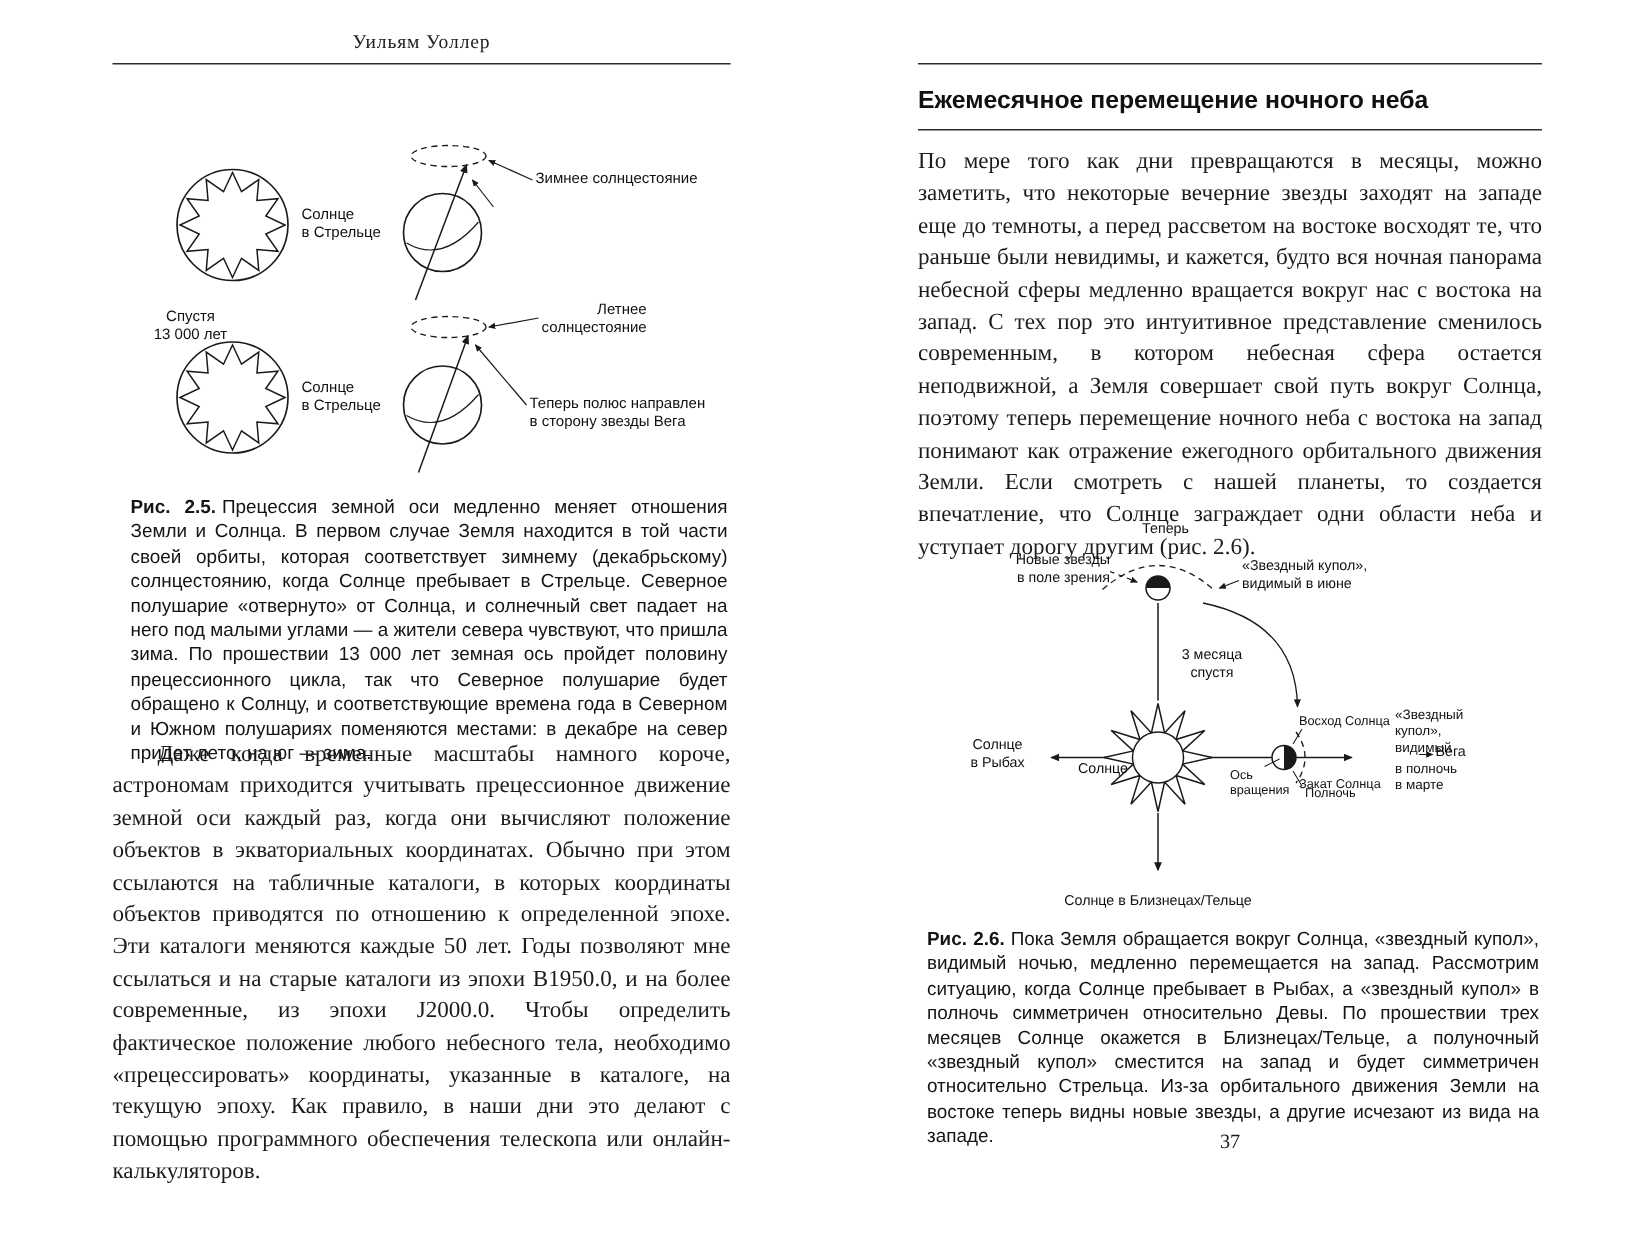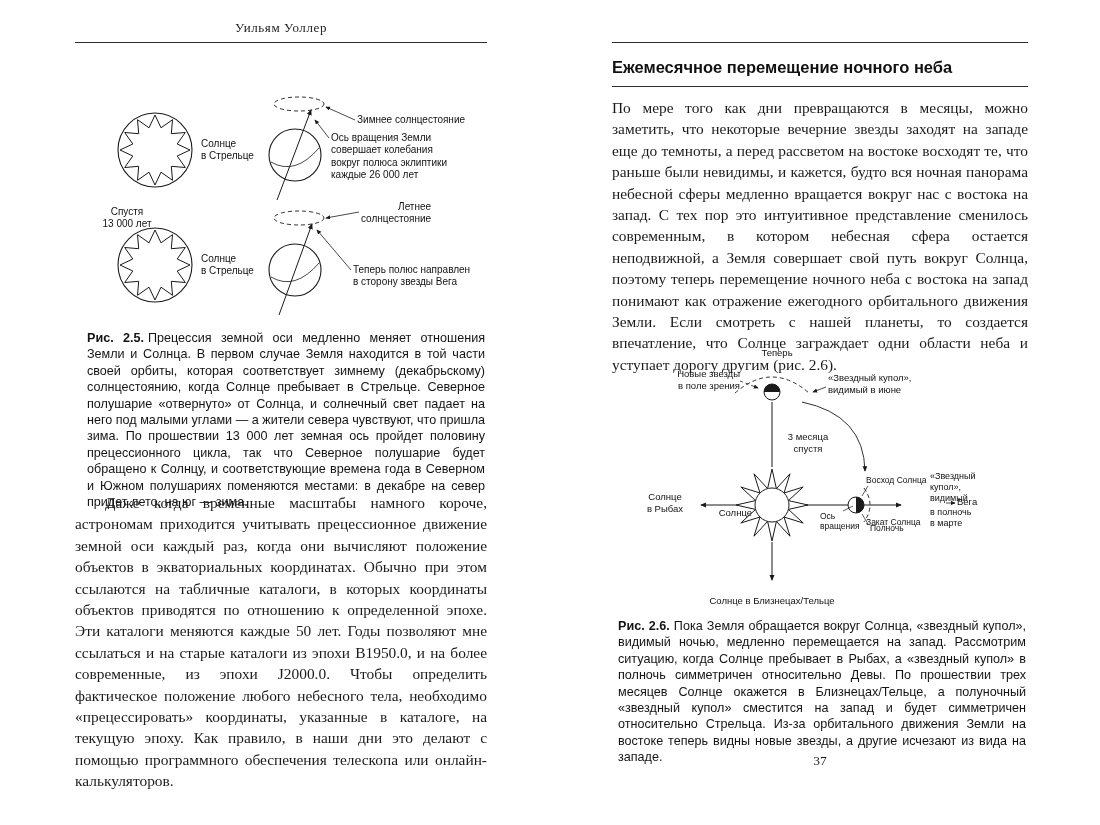--- a/index.html
+++ b/index.html
@@ -69,24 +69,20 @@
       <line x1="276" y1="182" x2="242" y2="142" stroke="#1a1a1a" stroke-width="0.8" marker-end="url(#arr)"></line>
     </svg>
 
     <div class="fig-label" style="left:126px;top:50px;">Солнце
 в Стрельце</div>
     <div class="fig-label ta-c" style="left:16px;top:118px;width:72px;">Спустя
 13 000 лет</div>
     <div class="fig-label" style="left:126px;top:165px;">Солнце
 в Стрельце</div>
     <div class="fig-label" style="left:282px;top:26px;">Зимнее солнцестояние</div>
-    <div class="fig-label" style="left:256px;top:44px;">Ось вращения Земли
-совершает колебания
-вокруг полюса эклиптики
-каждые 26 000 лет</div>
     <div class="fig-label" style="left:286px;top:113px;text-align:right;">Летнее
 солнцестояние</div>
     <div class="fig-label" style="left:278px;top:176px;">Теперь полюс направлен
 в сторону звезды Вега</div>
   </div>
 
   <div class="caption" id="caption-25">
     <b>Рис. 2.5.</b><span>Прецессия земной оси медленно меняет отношения Земли и Солнца. В первом случае Земля находится в той части своей орбиты, которая соответствует зимнему (декабрьскому) солнцестоянию, когда Солнце пребывает в Стрельце. Северное полушарие «отвернуто» от Солнца, и солнечный свет падает на него под малыми углами — а жители севера чувствуют, что пришла зима. По прошествии 13 000 лет земная ось пройдет половину прецессионного цикла, так что Северное полушарие будет обращено к Солнцу, и соответствующие времена года в Северном и Южном полушариях поменяются местами: в декабре на север придет лето, на юг — зима.</span>
   </div>
 

